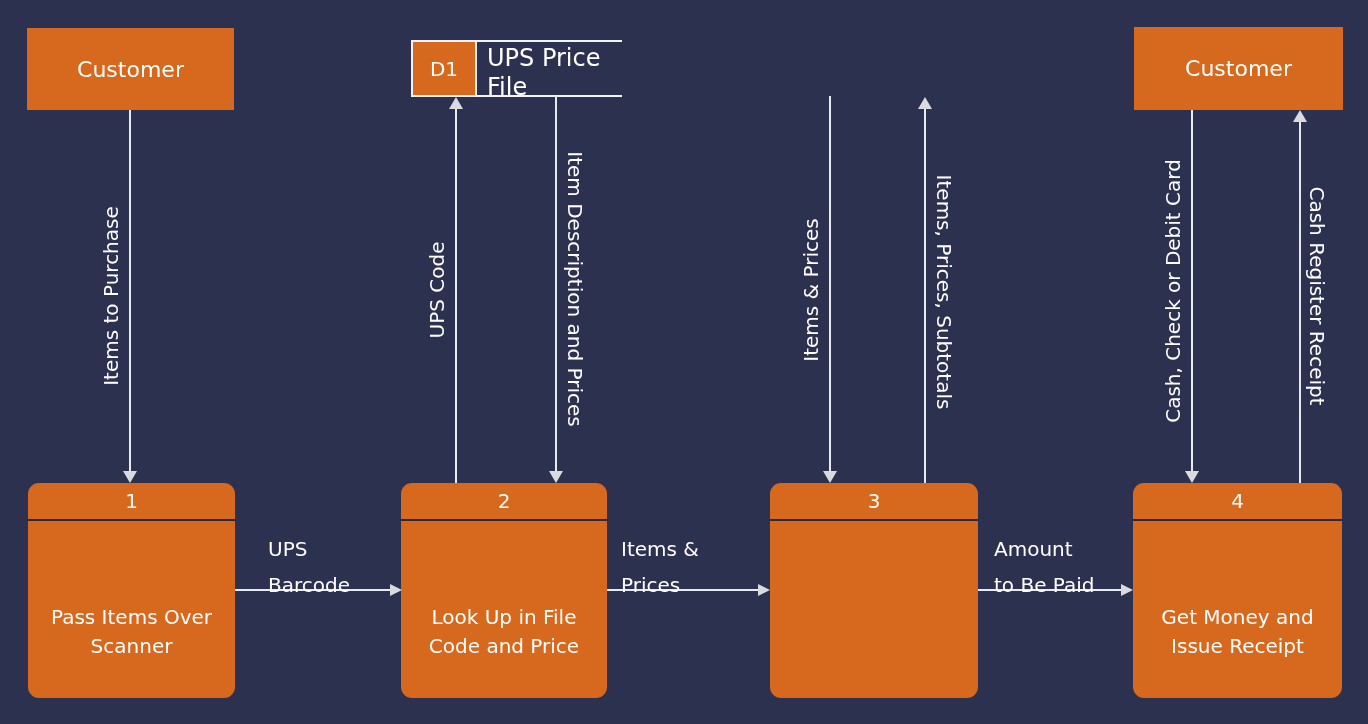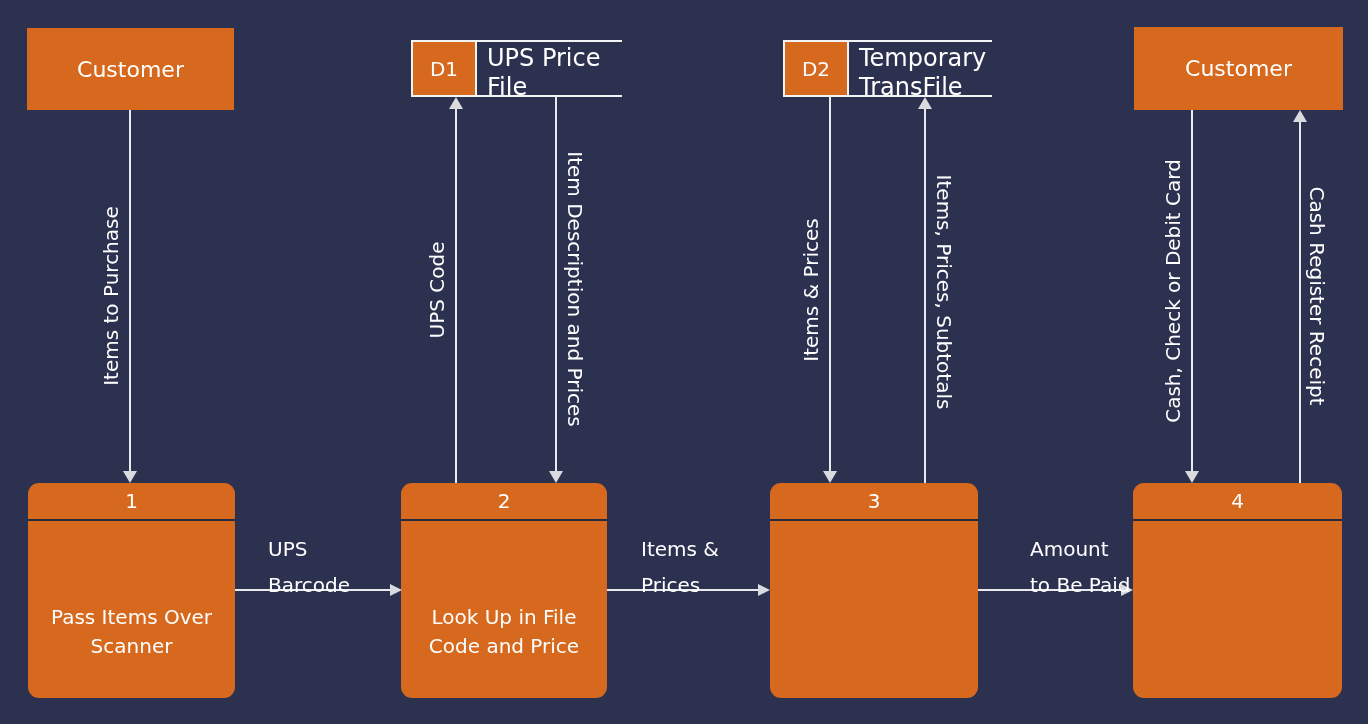--- a/index.html
+++ b/index.html
@@ -102,41 +102,38 @@
   </div>
   <div class="entity" style="left:1134px; top:27px; width:209px; height:83px">
     <span>Customer</span>
   </div>
 
   <div class="datastore" style="left:397px; top:40px; width:211px; height:57px">
     <div class="ds-id">D1</div>
     <div class="ds-label">UPS Price
 File</div>
   </div>
-  <div class="datastore" style="left:769px; top:40px; width:209px; height:57px">
-    <div class="ds-id">D2</div>
-    <div class="ds-label">Temporary
-TransFile</div>
-  </div>
 
   <div class="process" style="left:28px; width:207px">
     <div class="process-num">1</div>
     <div class="process-body">Pass Items Over
 Scanner</div>
   </div>
   <div class="process" style="left:401px; width:206px">
     <div class="process-num">2</div>
     <div class="process-body">Look Up in File
 Code and Price</div>
   </div>
   <div class="process" style="left:770px; width:208px">
     <div class="process-num">3</div>
   </div>
   <div class="process" style="left:1133px; width:209px">
     <div class="process-num">4</div>
+    <div class="process-body">Get Money and
+Issue Receipt</div>
   </div>
 
   <div>
     <div class="vline" style="left:129px; top:110px; height:362px"></div>
     <div class="ah ah-down" style="left:123px; top:471px"></div>
     <div class="vlabel" style="left:111px; top:296px">Items to Purchase</div>
   </div>
 
   <div>
     <div class="vline" style="left:455px; top:108px; height:375px"></div>
@@ -177,24 +174,24 @@
   <div>
     <div class="hline" style="left:235px; width:155px"></div>
     <div class="ah ah-right" style="left:390px"></div>
     <div class="hlabel" style="left:268px; width:110px">UPS
 Barcode</div>
   </div>
 
   <div>
     <div class="hline" style="left:607px; width:151px"></div>
     <div class="ah ah-right" style="left:758px"></div>
-    <div class="hlabel" style="left:641px; width:110px">Items &amp;
+    <div class="hlabel" style="left:621px; width:110px">Items &amp;
 Prices</div>
   </div>
 
   <div>
     <div class="hline" style="left:978px; width:143px"></div>
     <div class="ah ah-right" style="left:1121px"></div>
-    <div class="hlabel" style="left:1030px; width:130px">Amount
+    <div class="hlabel" style="left:994px; width:130px">Amount
 to Be Paid</div>
   </div>
 
 </div>
 
 </body></html>

